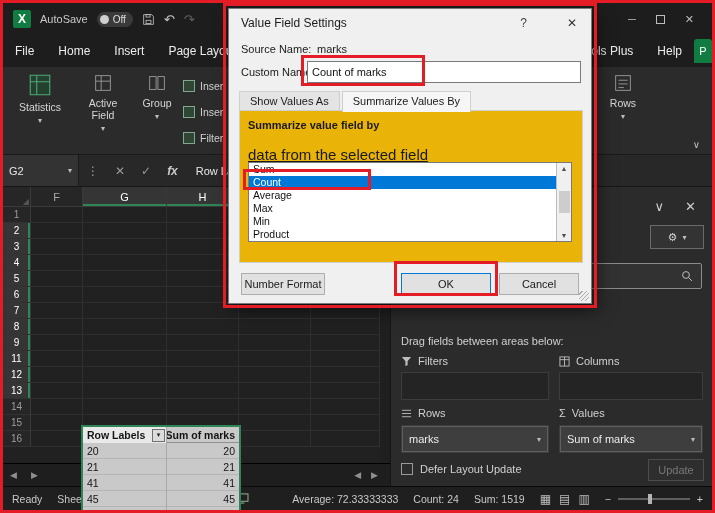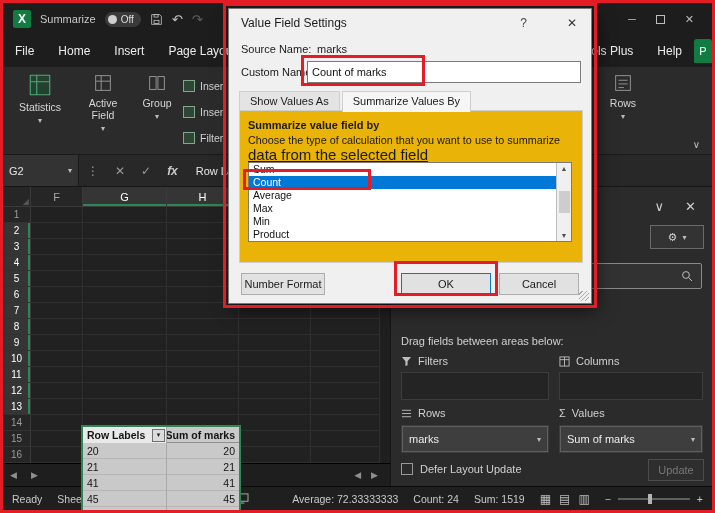--- a/index.html
+++ b/index.html
@@ -149,21 +149,21 @@
   .ann-count{left:240px;top:166px;width:128px;height:21px;}
   .ann-ok{left:391px;top:258px;width:104px;height:35px;}
 </style>
 </head>
 <body>
 
 <div class="screen">
 
   <div class="titlebar">
     <div class="xl-logo">X</div>
-    <span>Summarize</span>
+    <span>AutoSave</span>
     <span class="as-pill">
       <span class="as-knob"></span>
       <span>Off</span>
     </span>
     <svg width="13" height="13" viewBox="0 0 16 16">
       <path d="M2 2h10l2 2v10H2z" fill="none" stroke="#c2c2c2"></path>
       <rect x="5" y="9" width="6" height="4" fill="none" stroke="#c2c2c2"></rect>
       <rect x="5" y="2" width="5" height="3" fill="none" stroke="#c2c2c2"></rect>
     </svg>
     <span class="tb-ic">↶</span>
@@ -328,28 +328,20 @@
         <div class="grow">
           <div class="rownum selrow">8</div>
           <div class="gcell" style="width: 52px;"></div>
           <div class="gcell" style="width: 84px;"></div>
           <div class="gcell" style="width: 72px;"></div>
           <div class="gcell" style="width: 72px;"></div>
           <div class="gcell" style="width: 69px;"></div>
         </div>
         <div class="grow">
           <div class="rownum selrow">9</div>
-          <div class="gcell" style="width: 52px;"></div>
-          <div class="gcell" style="width: 84px;"></div>
-          <div class="gcell" style="width: 72px;"></div>
-          <div class="gcell" style="width: 72px;"></div>
-          <div class="gcell" style="width: 69px;"></div>
-        </div>
-        <div class="grow">
-          <div class="rownum selrow">10</div>
           <div class="gcell" style="width: 52px;"></div>
           <div class="gcell" style="width: 84px;"></div>
           <div class="gcell" style="width: 72px;"></div>
           <div class="gcell" style="width: 72px;"></div>
           <div class="gcell" style="width: 69px;"></div>
         </div>
         <div class="grow">
           <div class="rownum selrow">11</div>
           <div class="gcell" style="width: 52px;"></div>
           <div class="gcell" style="width: 84px;"></div>
@@ -542,21 +534,20 @@
     <span class="dlg-lbl" style="top:34px;">Source Name:</span>
     <span style="position:absolute;left:88px;top:34px;">marks</span>
     <span class="dlg-lbl" style="top:57px;">Custom Name:</span>
     <input class="dlg-input" type="text" value="Count of marks" style="">
     <div class="dtabs">
       <div class="dtab">Show Values As</div>
       <div class="dtab active">Summarize Values By</div>
     </div>
     <div class="dpanel">
       <div class="dhead">Summarize value field by</div>
-      <div class="ddesc1">Choose the type of calculation that you want to use to summarize</div>
       <div class="ddesc2">data from the selected field</div>
       <div class="dlist">
         <div id="dlg-list">
             <div class="litem">Sum</div>
             <div class="litem lsel">Count</div>
             <div class="litem">Average</div>
             <div class="litem">Max</div>
             <div class="litem">Min</div>
             <div class="litem">Product</div>
           </div>

